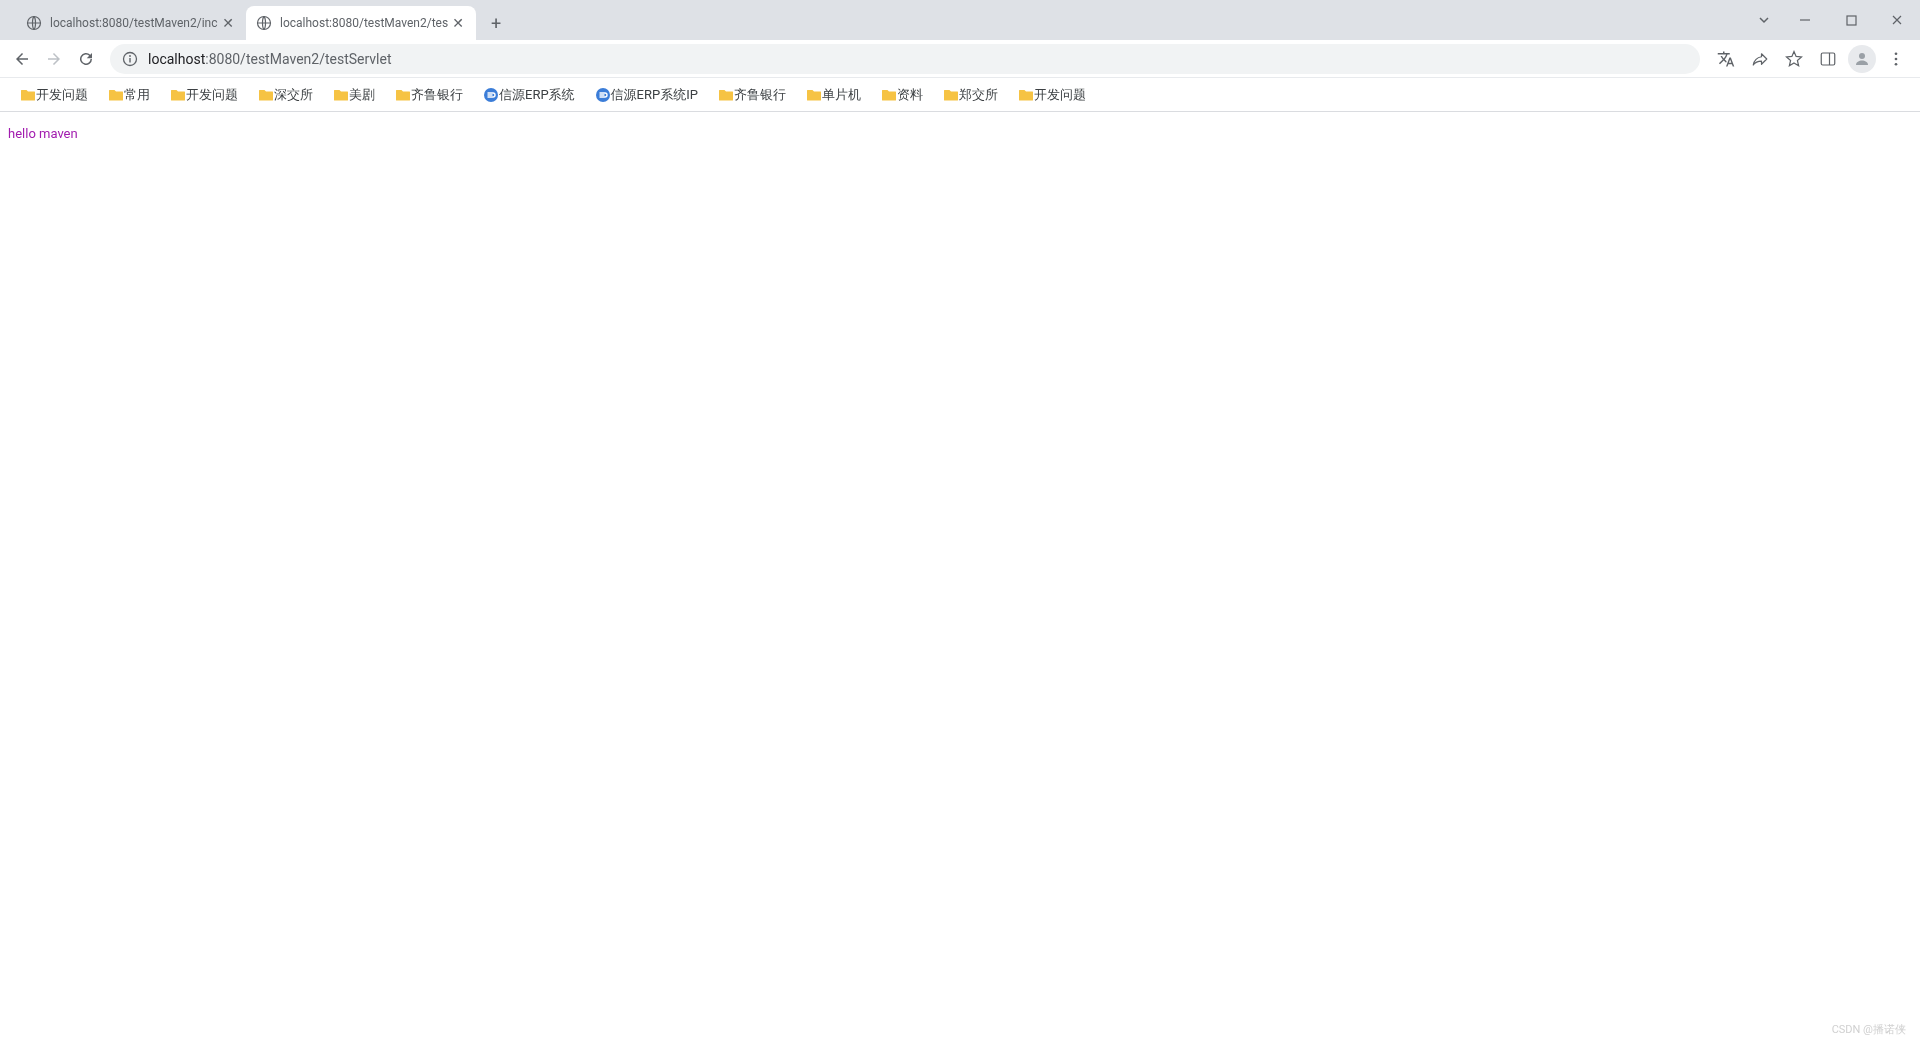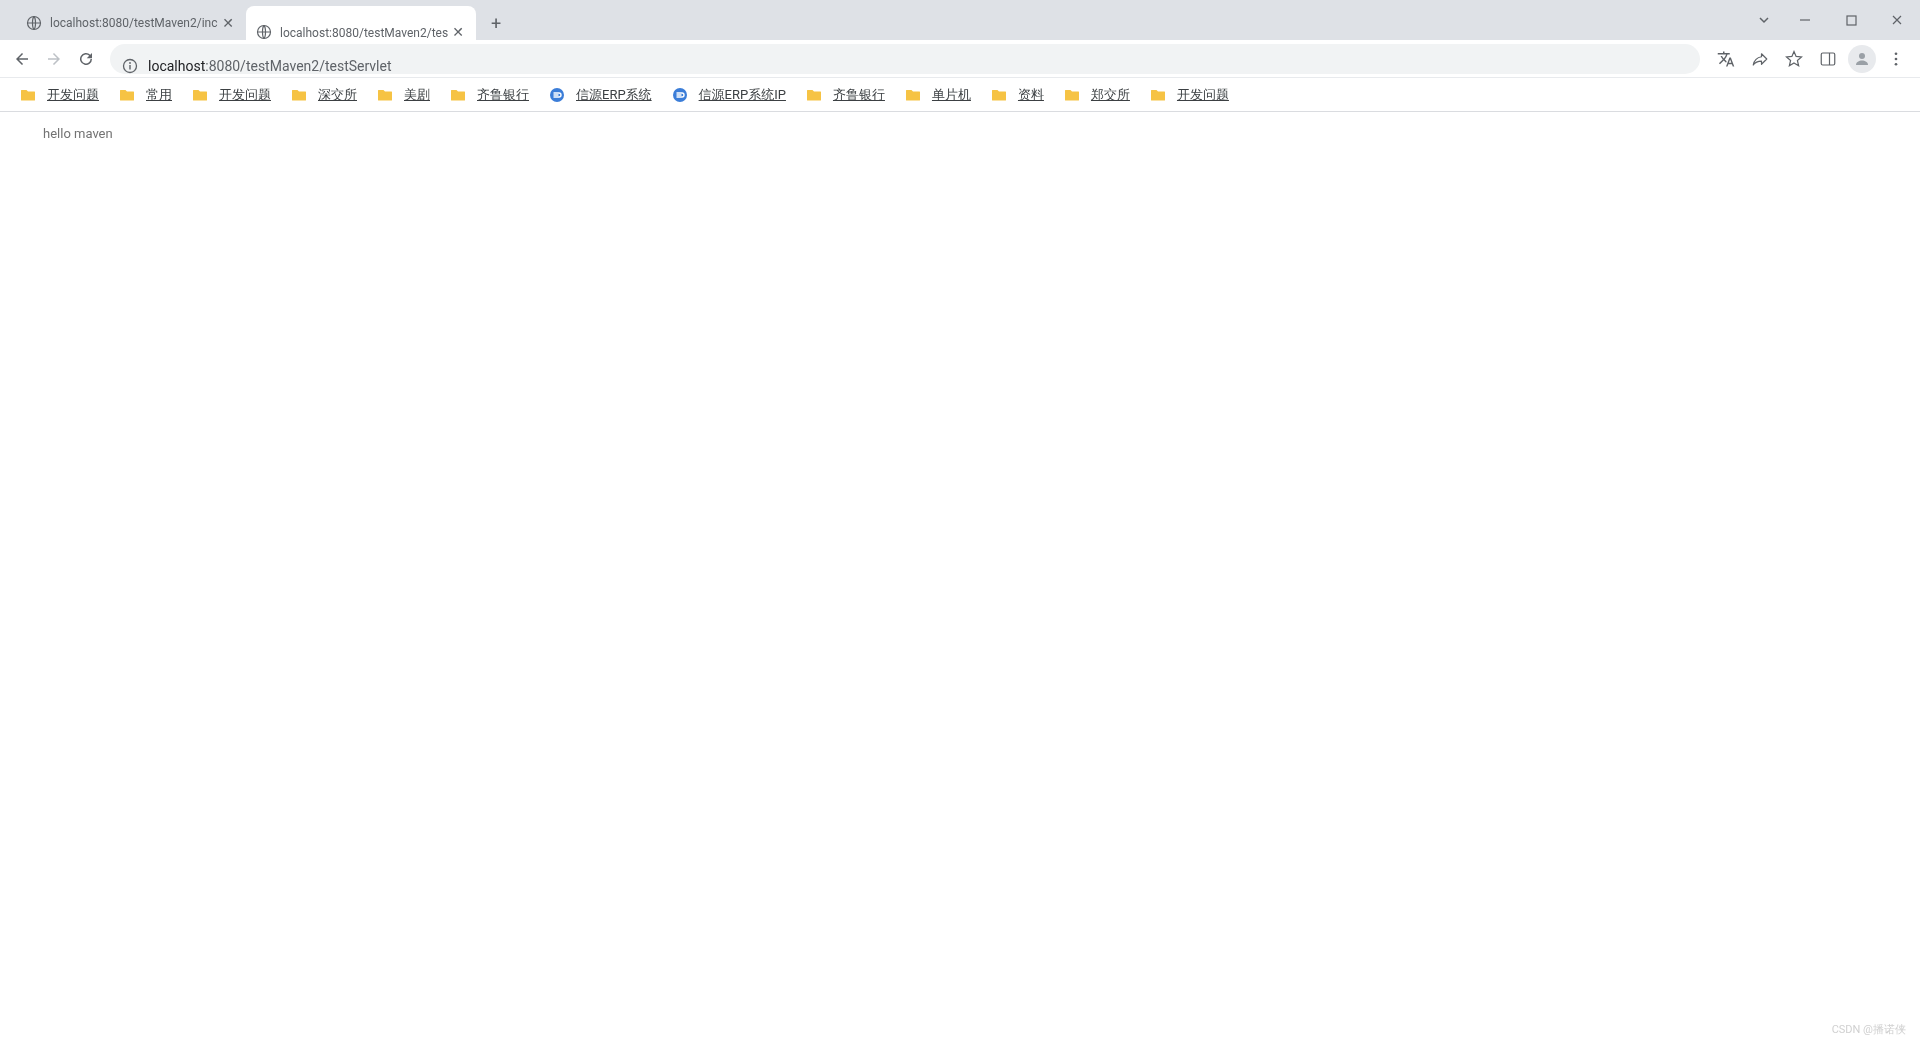--- a/index.html
+++ b/index.html
@@ -1,49 +1,49 @@
 <!DOCTYPE html>
 <html><head>
 <meta charset="utf-8">
 <style>
 * { margin: 0; padding: 0; box-sizing: border-box; font-family: -apple-system, BlinkMacSystemFont, "Segoe UI", Roboto, sans-serif; }
 body { background: #fff; width: 1920px; height: 1057px; overflow: hidden; position: relative; }
 
 
 .titlebar { height: 40px; background: #dee1e6; display: flex; align-items: flex-end; padding-left: 16px; }
 .tab { height: 34px; min-width: 230px; max-width: 230px; display: flex; align-items: center; padding: 0 10px; font-size: 12px; color: #5f6368; position: relative; border-radius: 8px 8px 0 0; cursor: pointer; }
-.tab.active { background: #fff; align-items: flex-end; }
+.tab.active { background: #fff; }
 .tab .favicon { width: 16px; height: 16px; margin-right: 8px; flex-shrink: 0; }
 .tab .title { flex: 1; white-space: nowrap; overflow: hidden; text-overflow: ellipsis; }
 .tab .close { width: 16px; height: 16px; display: flex; align-items: center; justify-content: center; color: #5f6368; font-size: 14px; border-radius: 50%; }
 .newtab { width: 28px; height: 28px; display: flex; align-items: center; justify-content: center; color: #5f6368; font-size: 18px; margin-left: 6px; margin-bottom: 3px; border-radius: 50%; cursor: pointer; }
 .win-controls { margin-left: auto; display: flex; align-items: center; height: 40px; }
 .win-btn { width: 46px; height: 30px; display: flex; align-items: center; justify-content: center; color: #5f6368; cursor: pointer; }
 .win-btn.dropdown { width: 36px; }
 
 
 .toolbar { height: 38px; background: #fff; display: flex; align-items: center; padding: 0 8px; gap: 4px; border-bottom: 1px solid #e8eaed; }
 .nav-btn { width: 28px; height: 28px; display: flex; align-items: center; justify-content: center; color: #5f6368; border-radius: 50%; cursor: pointer; }
 .nav-btn.disabled { color: #bdc1c6; cursor: default; }
-.addressbar { flex: 1; height: 30px; background: #f1f3f4; border-radius: 15px; display: flex; align-items: flex-end; padding: 0 12px; margin: 0 6px; }
+.addressbar { flex: 1; height: 30px; background: #f1f3f4; border-radius: 15px; display: flex; align-items: center; padding: 0 12px; margin: 0 6px; }
 .addressbar .info-icon { width: 16px; height: 16px; margin-right: 10px; color: #5f6368; }
 .addressbar .url { font-size: 14px; color: #202124; }
 .addressbar .url .host { color: #202124; }
 .addressbar .url .port-path { color: #5f6368; }
 .right-icons { display: flex; align-items: center; gap: 2px; }
 .icon-btn { width: 32px; height: 32px; display: flex; align-items: center; justify-content: center; color: #5f6368; border-radius: 50%; cursor: pointer; }
 .avatar { width: 28px; height: 28px; border-radius: 50%; background: #e8eaed; display: flex; align-items: center; justify-content: center; }
 
 
 .bookmarks { height: 34px; background: #fff; display: flex; align-items: center; padding: 0 12px; gap: 4px; border-bottom: 1px solid #dadce0; }
-.bookmark { display: flex; align-items: center; padding: 4px 8px; font-size: 13px; color: #3c4043; cursor: pointer; border-radius: 4px; gap: 11px; text-decoration: underline; }
+.bookmark { display: flex; align-items: center; padding: 4px 8px; font-size: 13px; color: #3c4043; cursor: pointer; border-radius: 4px; gap: 0; }
 .bookmark .bm-icon { width: 16px; height: 16px; flex-shrink: 0; }
 
 
-.content { padding: 14px 8px; font-family: "Courier New", monospace; font-size: 13px; color: #737373; margin-left: 35px; }
+.content { padding: 14px 8px; font-family: "Courier New", monospace; font-size: 13px; color: #a21caf; }
 
 
 .watermark { position: absolute; right: 14px; bottom: 20px; font-size: 11px; color: #d0d0d0; }
 
 
 .globe-svg circle { fill: none; stroke: #5f6368; stroke-width: 1.2; }
 .globe-svg path { fill: none; stroke: #5f6368; stroke-width: 1.2; }
 
 .folder-svg { fill: #f6c344; }
 .eicon-svg { fill: #3b7dd8; }

